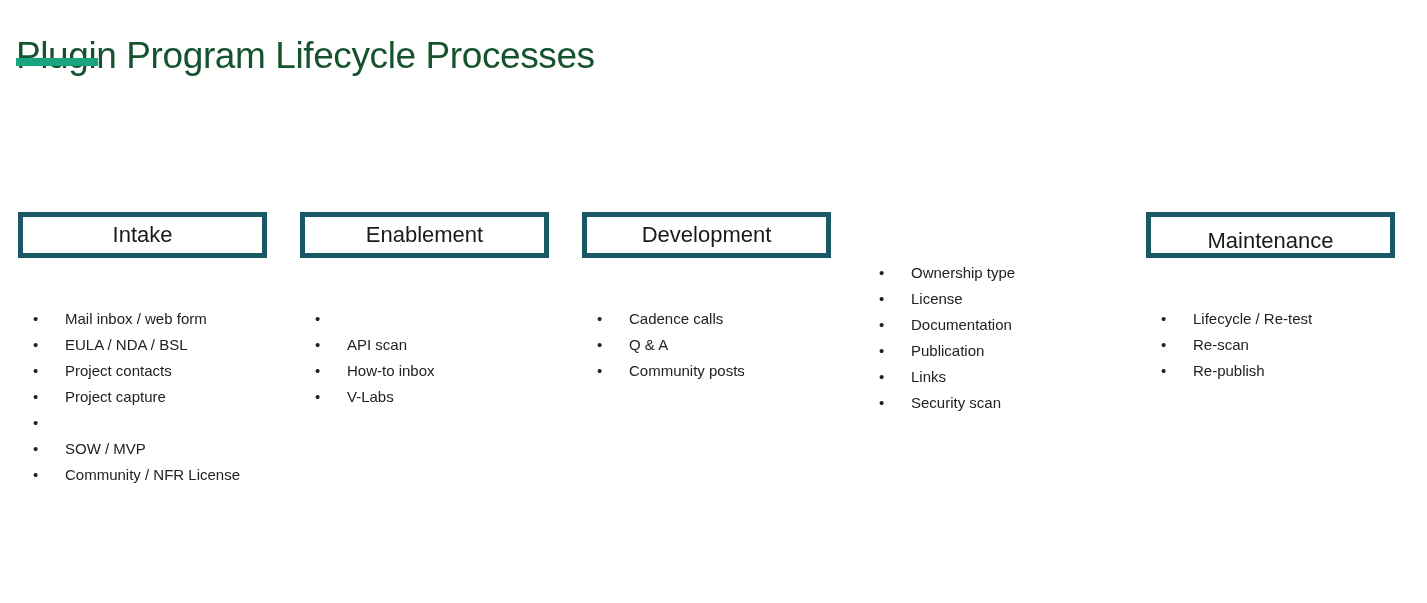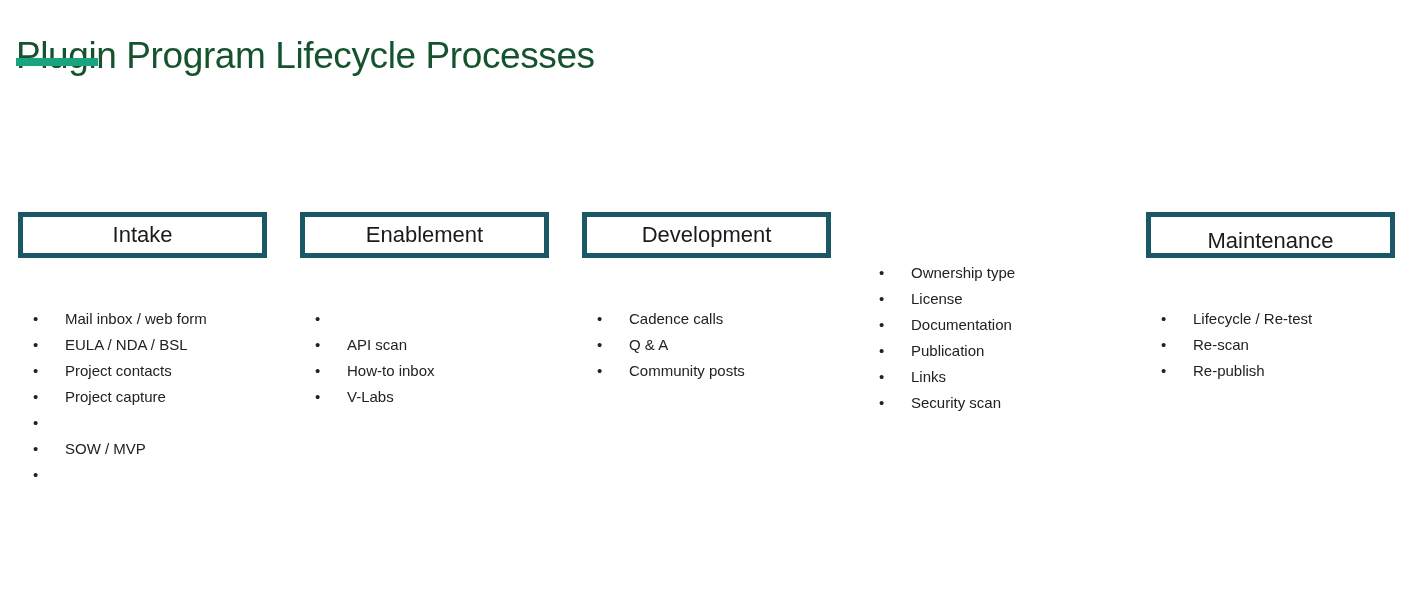--- a/index.html
+++ b/index.html
@@ -112,21 +112,21 @@
       <div class="phase-header" style="border-color: rgb(27, 88, 102);">
         <span class="phase-header-label">Intake</span>
       </div>
       <ul class="phase-list">
         <li class="phase-list-item"><span class="bullet">•</span><span class="item-label">Mail inbox / web form</span></li>
         <li class="phase-list-item"><span class="bullet">•</span><span class="item-label">EULA / NDA / BSL</span></li>
         <li class="phase-list-item"><span class="bullet">•</span><span class="item-label">Project contacts</span></li>
         <li class="phase-list-item"><span class="bullet">•</span><span class="item-label">Project capture</span></li>
         <li class="phase-list-item"><span class="bullet">•</span></li>
         <li class="phase-list-item"><span class="bullet">•</span><span class="item-label">SOW / MVP</span></li>
-        <li class="phase-list-item"><span class="bullet">•</span></li>
+        <li class="phase-list-item"><span class="bullet">•</span><span class="item-label">Community / NFR License</span></li>
       </ul>
     </div>
     <div class="phase-col">
       <div class="phase-header" style="border-color: rgb(27, 88, 102);">
         <span class="phase-header-label">Enablement</span>
       </div>
       <ul class="phase-list">
         <li class="phase-list-item"><span class="bullet">•</span></li>
         <li class="phase-list-item"><span class="bullet">•</span><span class="item-label">API scan</span></li>
         <li class="phase-list-item"><span class="bullet">•</span><span class="item-label">How-to inbox</span></li>

